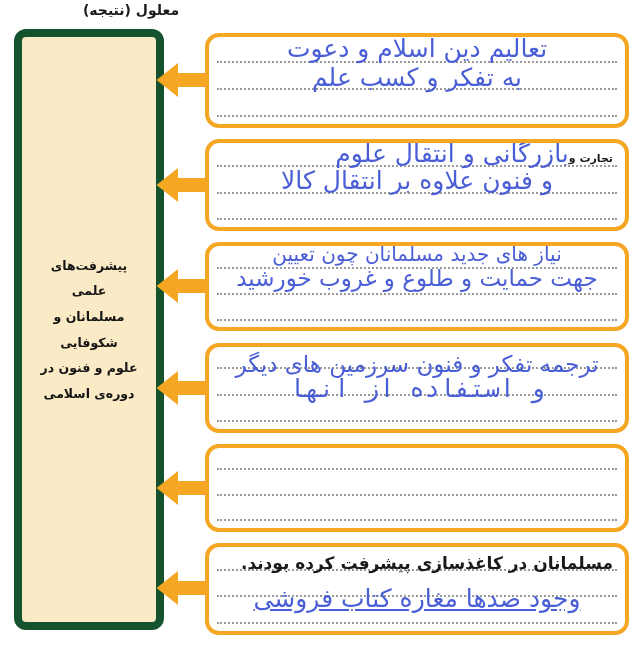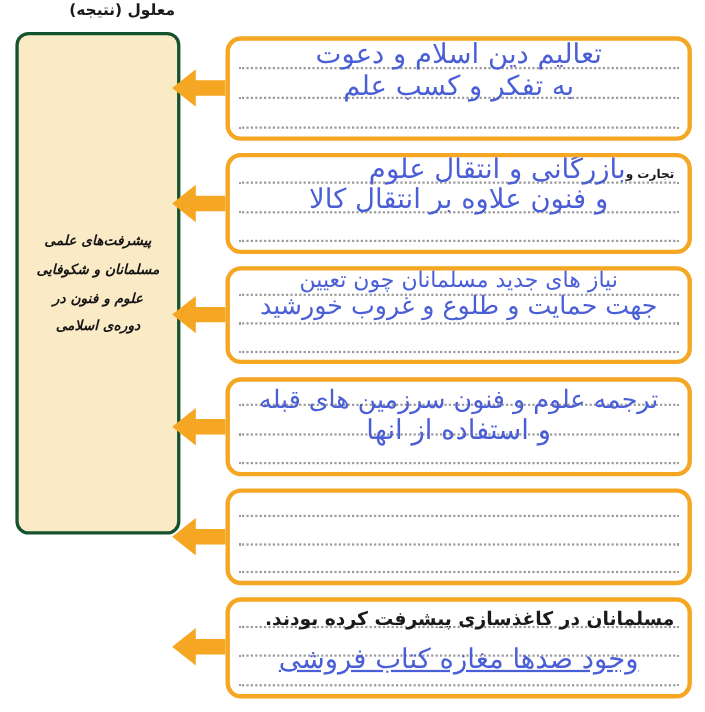--- a/index.html
+++ b/index.html
@@ -28,43 +28,42 @@
     top: 2px;
     font-size: 14px;
     font-weight: 700;
     color: #1a1a1a;
     text-align: center;
     direction: rtl;
     white-space: nowrap;
     letter-spacing: 0;
   }
   #header-effect {
-    left: 36px;
+    left: 56px;
     width: 150px;
   }
   #header-cause {
     left: 345px;
     width: 150px;
   }
 
   
   #effect-panel {
     position: absolute;
     left: 14px;
     top: 29px;
     width: 150px;
-    height: 457px;
+    height: 601px;
     box-sizing: border-box;
     background: #fbeac6;
-    border: 3px solid #14532d;
+    border: 8px solid #14532d;
     border-radius: 12px;
     display: flex;
     align-items: center;
     justify-content: center;
-    font-style: italic;
   }
   #effect-text {
     direction: rtl;
     text-align: center;
     font-size: 12.5px;
     font-weight: 700;
     line-height: 2.05;
     color: #141414;
     padding: 0 12px;
     white-space: pre-line;
@@ -235,22 +234,22 @@
     </div>
   </div>
 
   <div class="cause-box" id="cause-box-4">
     <div class="rules">
       <div class="rule" style="top:20px"></div>
       <div class="rule" style="top:47px"></div>
       <div class="rule" style="top:73px"></div>
     </div>
     <div class="box-lines" style="padding:0 4px;">
-      <span class="line hand ln-a" style="margin-top:6px; font-size:23px;">ترجمه علوم و فنون سرزمین های قبله</span>
-      <span class="line hand ln-a" style="margin-top:2px;">و استفاده از انها</span>
+      <span class="line hand ln-a" style="margin-top:6px; font-size:23px;">ترجمه تفکر و فنون سرزمین های دیگر</span>
+      <span class="line hand ln-a" style="margin-top:2px;font-family:Liberation Mono, monospace;">و استفاده از انها</span>
     </div>
   </div>
 
   <div class="cause-box" id="cause-box-5">
     <div class="rules">
       <div class="rule" style="top:20px"></div>
       <div class="rule" style="top:46px"></div>
       <div class="rule" style="top:71px"></div>
     </div>
   </div>

